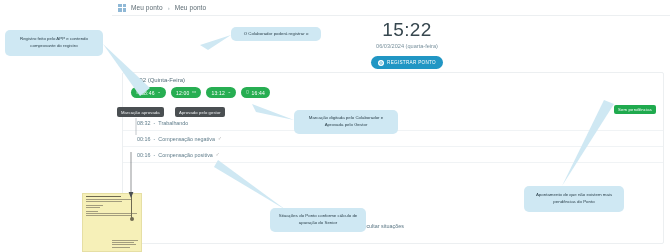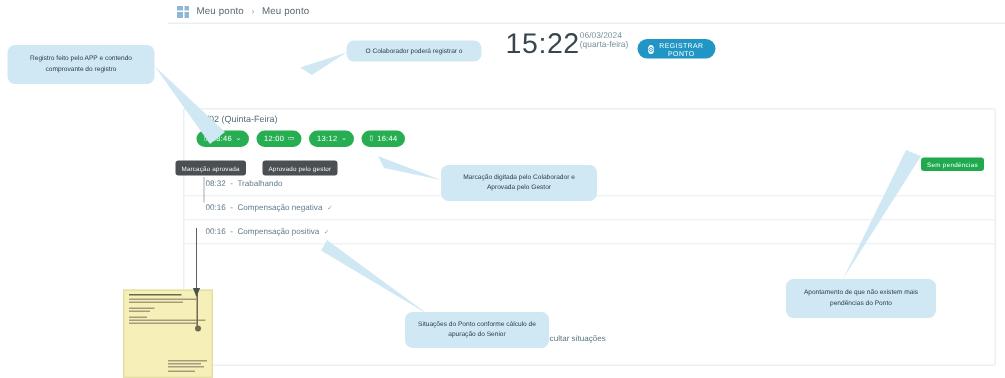--- a/index.html
+++ b/index.html
@@ -40,21 +40,21 @@
 
   
   .canvas {
     position: absolute; left: 0; top: 16px; right: 0; bottom: 0;
     background: #ffffff;
   }
 
   
   .clock-card {
     position: absolute; left: 225px; top: 0px; width: 140px; height: 62px;
-    display: flex; flex-direction: row; 
+    display: flex; flex-direction: column; align-items: center;
     padding-top: 3px;
   }
   .clock-time { font-size: 19px; color: #37474f; letter-spacing: .4px; font-weight: 400; }
   .clock-date { font-size: 5.6px; color: #78909c; margin-top: 2px; }
   .btn-registrar {
     margin-top: 7px;
     background: #2196c4; color: #fff;
     border: none; border-radius: 9px;
     height: 13px; padding: 0 7px;
     display: flex; align-items: center; gap: 3px;

